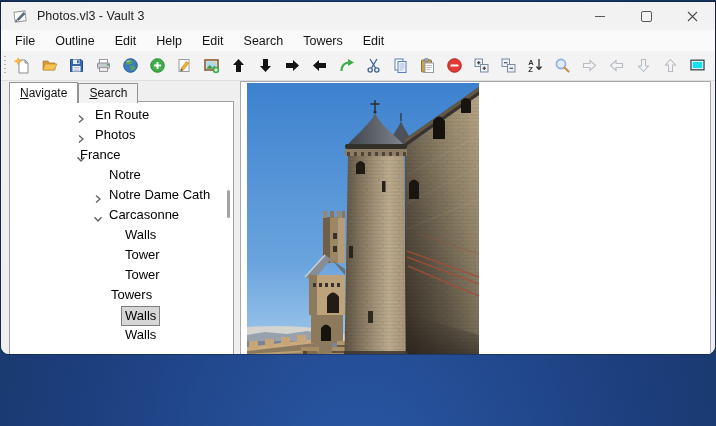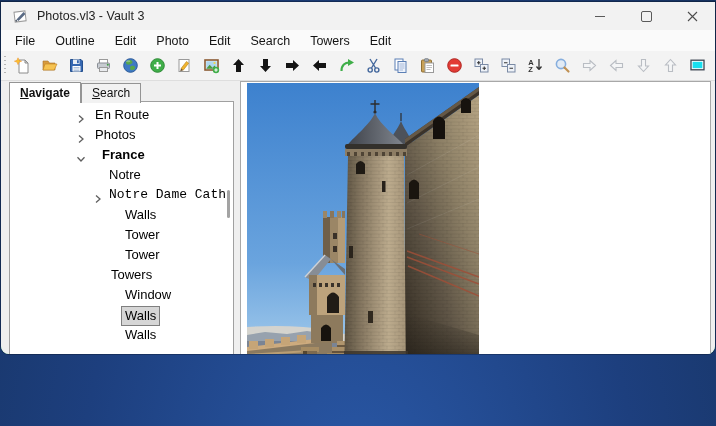--- a/index.html
+++ b/index.html
@@ -27,21 +27,21 @@
   .toolbar{height:29px;background:#f3f3f3;border-bottom:1px solid #dedede;display:flex;
     align-items:center;column-gap:10px;padding-left:13px;position:relative;}
   .gripper{position:absolute;left:3px;top:5px;width:2px;height:19px;
     background:repeating-linear-gradient(to bottom,#b5b5b5 0 1.5px,transparent 1.5px 4px);}
   .tool-btn{width:17px;height:17px;flex:0 0 auto;display:block;}
   .tool-btn svg{display:block;width:17px;height:17px;}
   
   .content{position:relative;height:342px;background:#efefef;}
   .tabs{position:absolute;left:8px;top:1px;display:flex;align-items:flex-end;z-index:3;font-size:12px;color:#111;}
   .tab{border:1px solid #949494;border-bottom:none;padding:0 10px;height:19px;line-height:19px;background:#f2f2f2;}
-  .tab.active{background:#fff;height:20px;line-height:20px;font-weight:bold;}
+  .tab.active{background:#fff;height:20px;line-height:20px;}
   .tree-panel{position:absolute;left:8px;top:20px;width:225px;height:296px;background:#fff;
     border:1px solid #a0a0a0;box-sizing:border-box;overflow:hidden;z-index:2;}
   .tree-body{padding-top:3px;position:relative;}
   .tree-row{height:20px;line-height:20px;font-size:13px;color:#000;position:relative;white-space:nowrap;}
   .tree-chevron{position:absolute;top:5px;width:10px;height:10px;}
   .tree-label{position:absolute;top:0;}
   .tree-label.selected{background:#d6d6d6;border:1px solid #7f7f7f;padding:0 3px;margin-left:-4px;line-height:18px;top:1px;}
   .vscroll-thumb{position:absolute;right:3px;top:88px;width:3px;height:28px;background:#a3a3a3;border-radius:2px;}
   .hscroll-thumb{position:absolute;left:14px;top:288px;width:76px;height:3px;background:#a3a3a3;border-radius:2px;}
   .photo-panel{position:absolute;left:239px;top:0;width:471px;height:320px;background:#fff;
@@ -75,21 +75,21 @@
           <path d="M1 1l9 9M10 1l-9 9" stroke="#4d4d4d" stroke-width="1.1"></path>
         </svg>
       </div>
     </div>
   </div>
 
   <div class="menubar" id="menubar">
       <span class="menu-item">File</span>
       <span class="menu-item">Outline</span>
       <span class="menu-item">Edit</span>
-      <span class="menu-item">Photo</span>
+      <span class="menu-item">Help</span>
       <span class="menu-item">Edit</span>
       <span class="menu-item">Search</span>
       <span class="menu-item">Towers</span>
       <span class="menu-item">Edit</span>
     </div>
 
   <div class="toolbar" id="toolbar">
     <div class="gripper"></div>
   <span class="tool-btn">
         <svg viewBox="0 0 17 17">
@@ -281,45 +281,48 @@
           <div class="tree-row">
             <span class="tree-chevron" style="left: 66px;"><svg viewBox="0 0 10 10" width="10" height="10">
                 <path d="M3 1.5L7 5L3 8.5" fill="none" stroke="#5f5f5f" stroke-width="1.3"></path>
               </svg></span>
             <span class="tree-label" style="left: 85px;">Photos</span>
           </div>
           <div class="tree-row">
             <span class="tree-chevron" style="left: 66px;"><svg viewBox="0 0 10 10" width="10" height="10">
                 <path d="M1.5 3.2L5 7L8.5 3.2" fill="none" stroke="#5f5f5f" stroke-width="1.3"></path>
               </svg></span>
-            <span class="tree-label" style="left: 92px; font-weight: bold;">France</span>
+            <span class="tree-label" style="left: 70px;">France</span>
           </div>
           <div class="tree-row">
             <span class="tree-label" style="left: 99px;">Notre</span>
           </div>
           <div class="tree-row">
             <span class="tree-chevron" style="left: 83px;"><svg viewBox="0 0 10 10" width="10" height="10">
                 <path d="M3 1.5L7 5L3 8.5" fill="none" stroke="#5f5f5f" stroke-width="1.3"></path>
               </svg></span>
-            <span class="tree-label" style="left: 99px; font-family: Liberation Mono, monospace;">Notre Dame Cath</span>
+            <span class="tree-label" style="left: 99px;">Notre Dame Cath</span>
+          </div>
+          <div class="tree-row">
+            <span class="tree-chevron" style="left: 83px;"><svg viewBox="0 0 10 10" width="10" height="10">
+                <path d="M1.5 3.2L5 7L8.5 3.2" fill="none" stroke="#5f5f5f" stroke-width="1.3"></path>
+              </svg></span>
+            <span class="tree-label" style="left: 99px;">Carcasonne</span>
           </div>
           <div class="tree-row">
             <span class="tree-label" style="left: 115px;">Walls</span>
           </div>
           <div class="tree-row">
             <span class="tree-label" style="left: 115px;">Tower</span>
           </div>
           <div class="tree-row">
             <span class="tree-label" style="left: 115px;">Tower</span>
           </div>
           <div class="tree-row">
             <span class="tree-label" style="left: 101px;">Towers</span>
-          </div>
-          <div class="tree-row">
-            <span class="tree-label" style="left: 115px;">Window</span>
           </div>
           <div class="tree-row">
             <span class="tree-label selected" style="left: 115px;">Walls</span>
           </div>
           <div class="tree-row">
             <span class="tree-label" style="left: 115px;">Walls</span>
           </div>
         </div>
       <div class="vscroll-thumb"></div>
       <div class="hscroll-thumb"></div>

